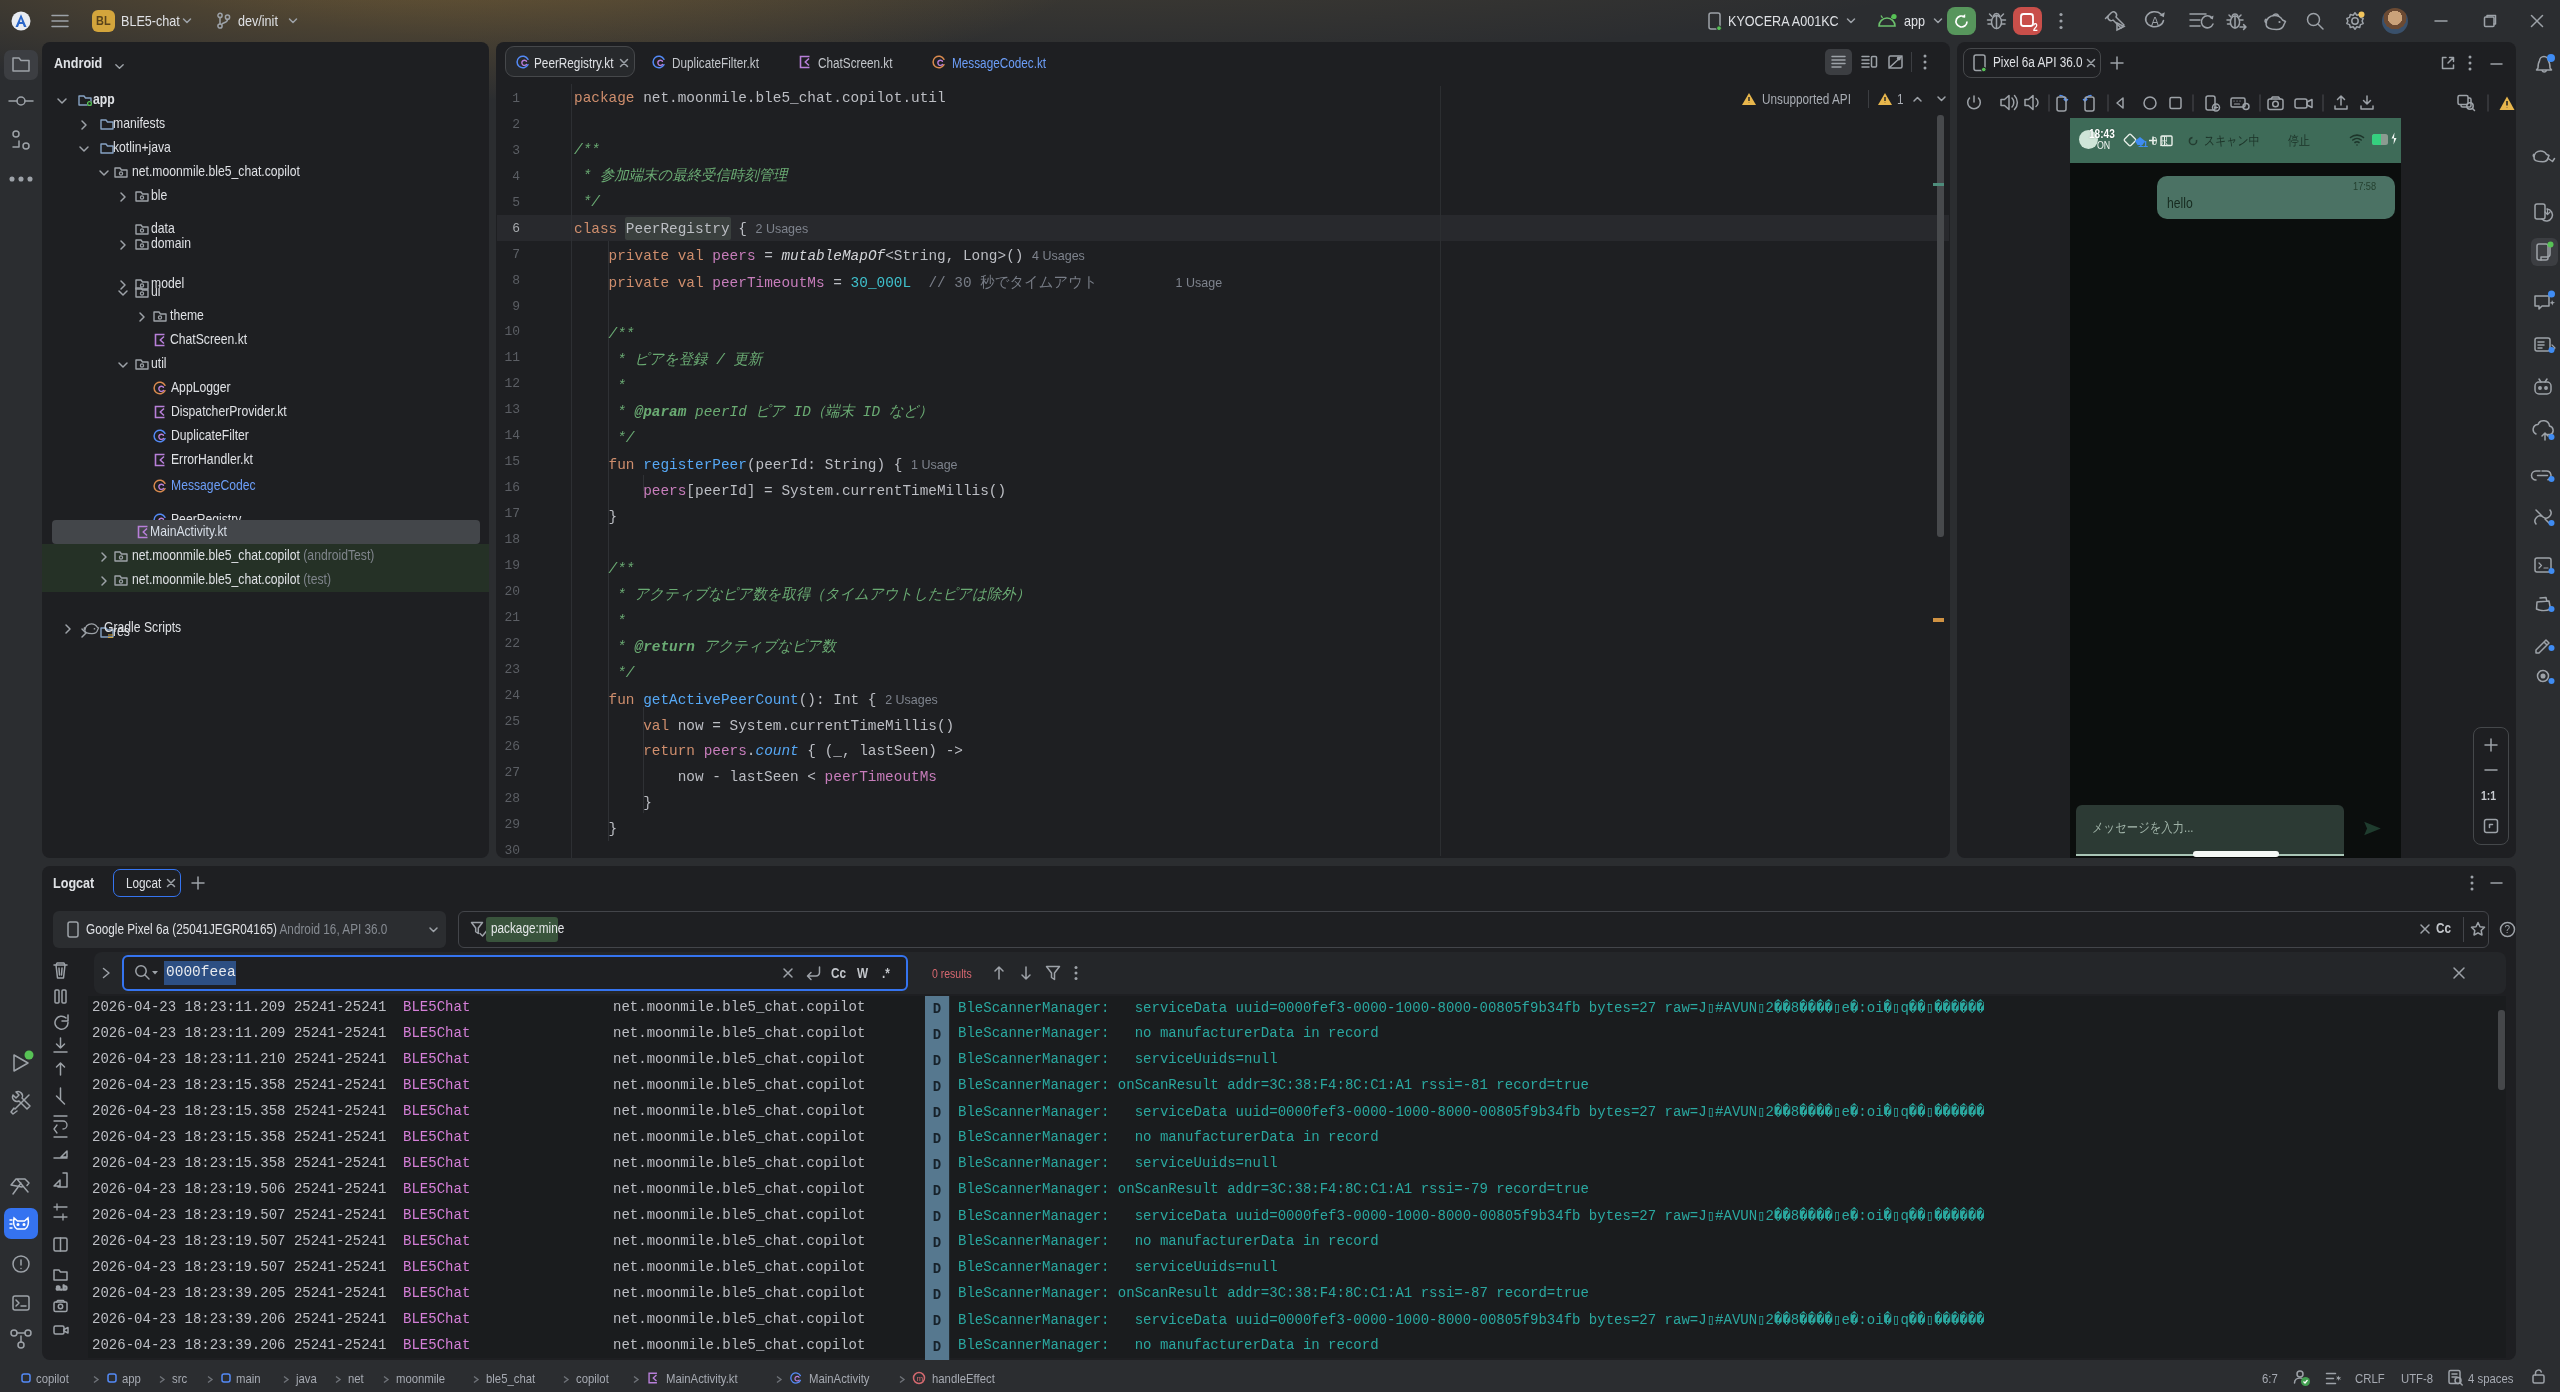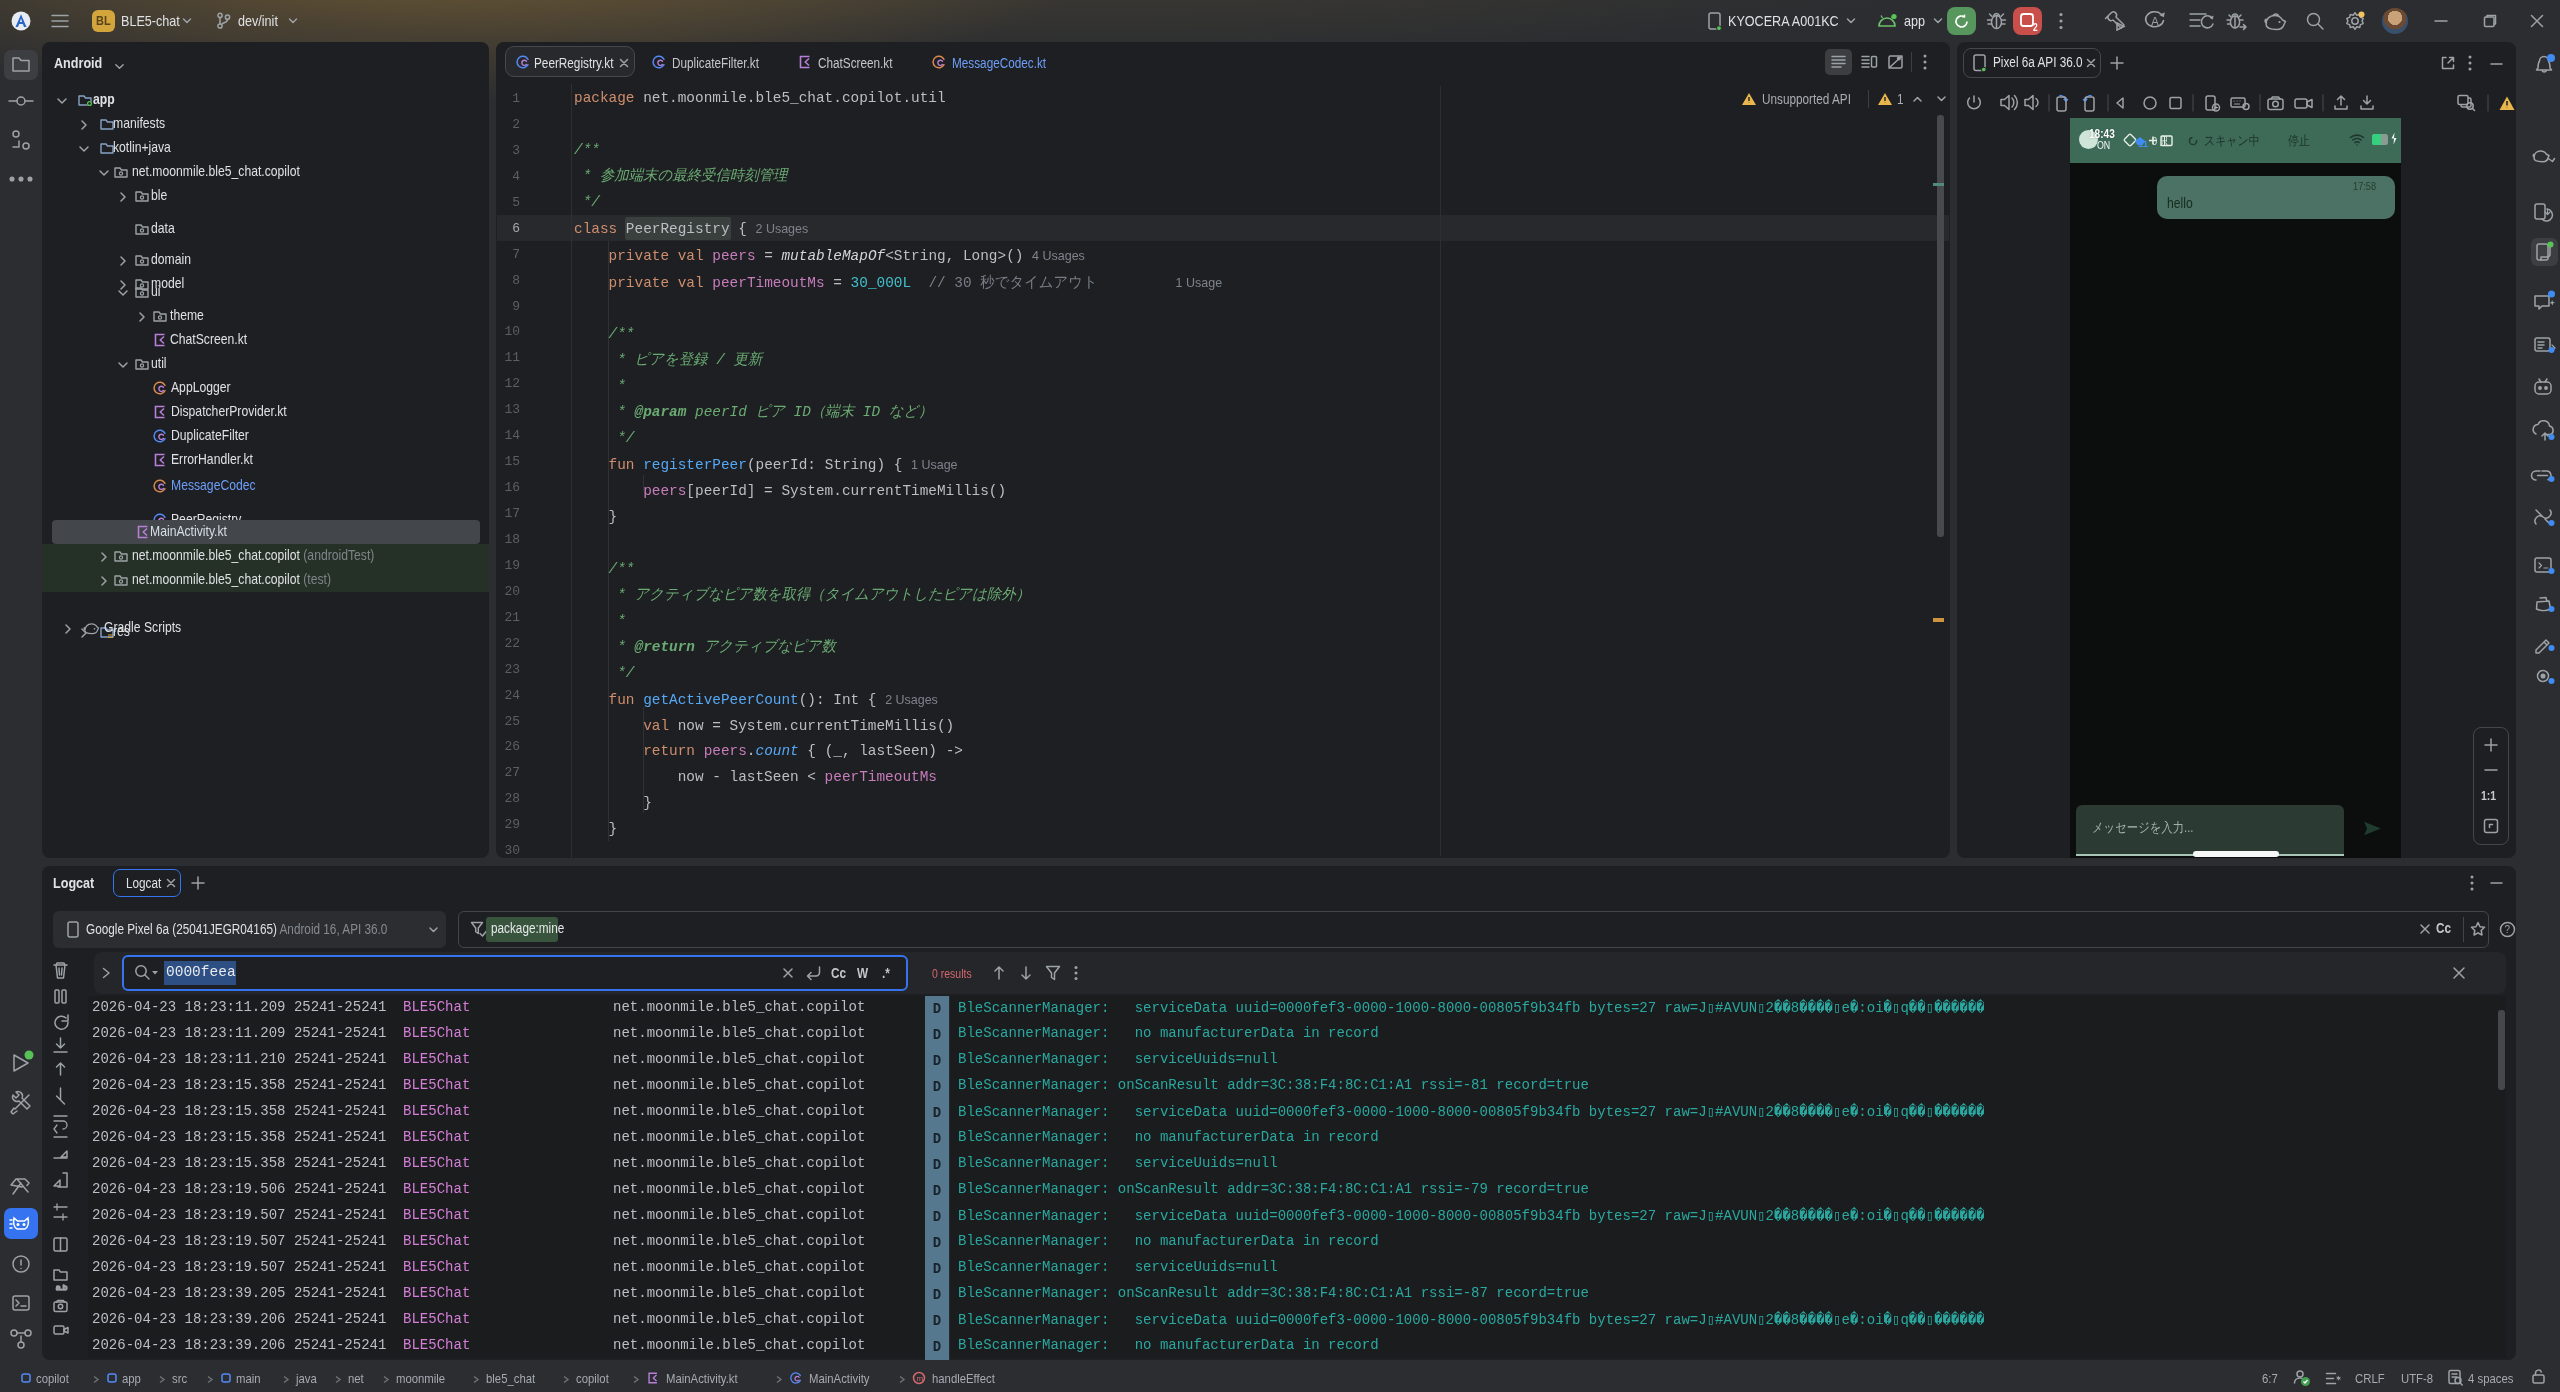--- a/index.html
+++ b/index.html
@@ -277,21 +277,21 @@
         <use href="#pkg"></use>
       </svg>
     <div class="tt" style="left:109px">ble</div>
   </div>
   <div class="row" style="top:217px">
     <svg class="tic" style="left:92px" width="16" height="16">
         <use href="#pkg"></use>
       </svg>
     <div class="tt" style="left:109px">data</div>
   </div>
-  <div class="row" style="top:248px">
+  <div class="row" style="top:232px">
     <svg class="chev" style="left:75px" width="12" height="12">
         <use href="#chevR"></use>
       </svg>
     <svg class="tic" style="left:92px" width="16" height="16">
         <use href="#pkg"></use>
       </svg>
     <div class="tt" style="left:109px">domain</div>
   </div>
   <div class="row" style="top:272px">
     <svg class="chev" style="left:75px" width="12" height="12">

